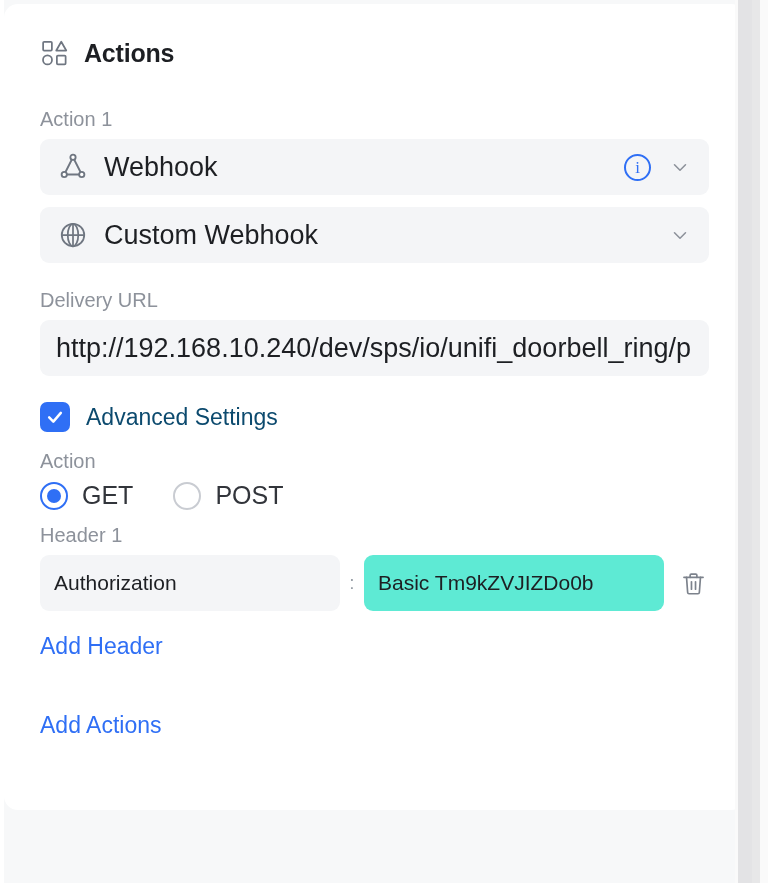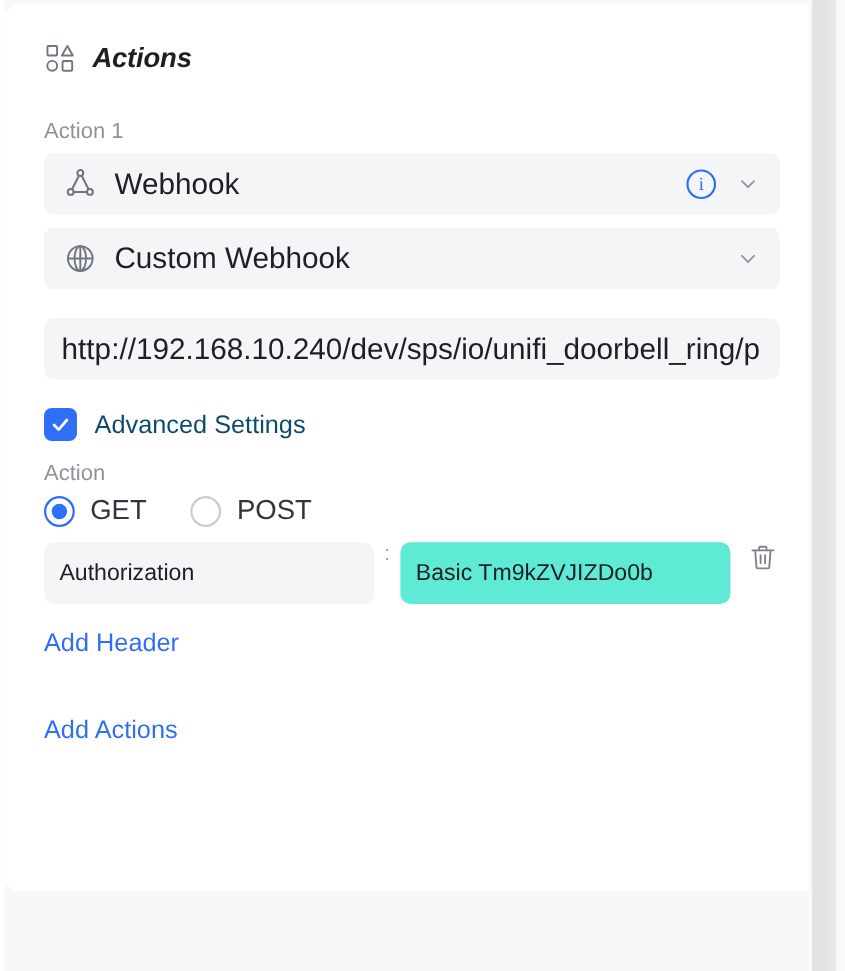--- a/index.html
+++ b/index.html
@@ -66,21 +66,20 @@
   .card-inner {
     padding: 34px 36px 0 36px;
   }
 
   
   .panel-header {
     display: flex;
     align-items: center;
     gap: 14px;
     margin-bottom: 40px;
-    font-style: italic;
   }
   .panel-title {
     font-size: 25px;
     font-weight: bold;
     color: #1d1f23;
     letter-spacing: -0.2px;
   }
 
   
   .field-label {
@@ -215,21 +214,21 @@
     border: 2px solid #c9ccd2;
   }
   .radio-label {
     font-size: 25px;
     color: #32353b;
   }
 
   
   .kv-row {
     display: flex;
-    align-items: flex-start;
+    align-items: center;
     gap: 0;
   }
   .kv-key {
     background: #f4f5f7;
     border-radius: 9px;
     height: 56px;
     width: 300px;
     display: flex;
     align-items: center;
     padding: 0 14px;
@@ -337,20 +336,21 @@
           <span>
             <svg width="22" height="22" viewBox="0 0 24 24" fill="none" stroke="#8d929b" stroke-width="1.7" stroke-linecap="round" stroke-linejoin="round">
               <polyline points="6 9.5 12 15.5 18 9.5"></polyline>
             </svg>
           </span>
         </span>
       </div>
 
       <div class="spacer-14"></div>
 
+      <div class="field-label">Delivery URL</div>
       <div class="text-input">http://192.168.10.240/dev/sps/io/unifi_doorbell_ring/p</div>
 
       <div class="checkbox-row">
         <span class="checkbox">
           <span>
             <svg width="20" height="20" viewBox="0 0 24 24" fill="none" stroke="#ffffff" stroke-width="3" stroke-linecap="round" stroke-linejoin="round">
               <polyline points="5 12.5 10 17.5 19 7"></polyline>
             </svg>
           </span>
         </span>
@@ -362,20 +362,21 @@
         <span class="radio-item">
           <span class="radio on"></span>
           <span class="radio-label">GET</span>
         </span>
         <span class="radio-item">
           <span class="radio off"></span>
           <span class="radio-label">POST</span>
         </span>
       </div>
 
+      <div class="field-label">Header 1</div>
       <div class="kv-row">
         <span class="kv-key">Authorization</span>
         <span class="kv-sep">:</span>
         <span class="kv-val">Basic Tm9kZVJIZDo0b</span>
         <span class="kv-del">
           <svg width="27" height="27" viewBox="0 0 24 24" fill="none" stroke="#7c828c" stroke-width="1.5" stroke-linecap="round" stroke-linejoin="round">
             <line x1="3.5" y1="6.5" x2="20.5" y2="6.5"></line>
             <path d="M9 6.5 V4.6 a1 1 0 0 1 1-1 h4 a1 1 0 0 1 1 1 V6.5"></path>
             <path d="M5.8 6.5 L6.8 20 a1.2 1.2 0 0 0 1.2 1.1 h8 a1.2 1.2 0 0 0 1.2-1.1 L18.2 6.5"></path>
             <line x1="10.2" y1="10.5" x2="10.2" y2="17"></line>

